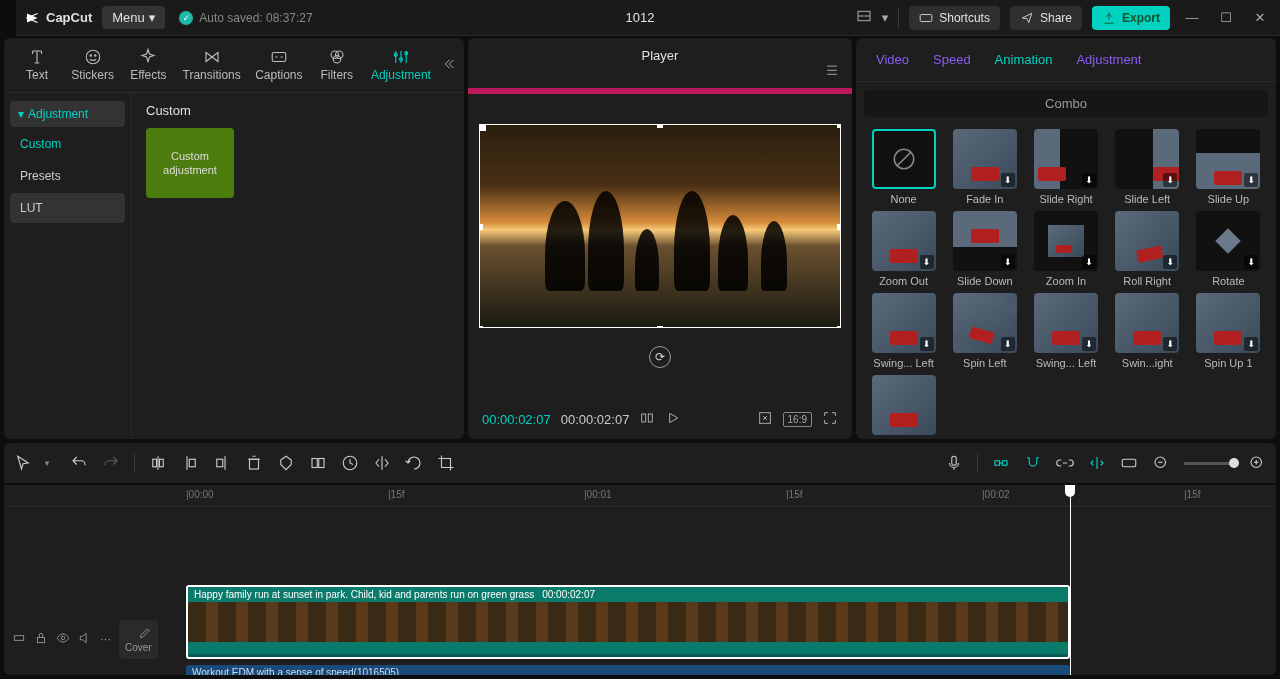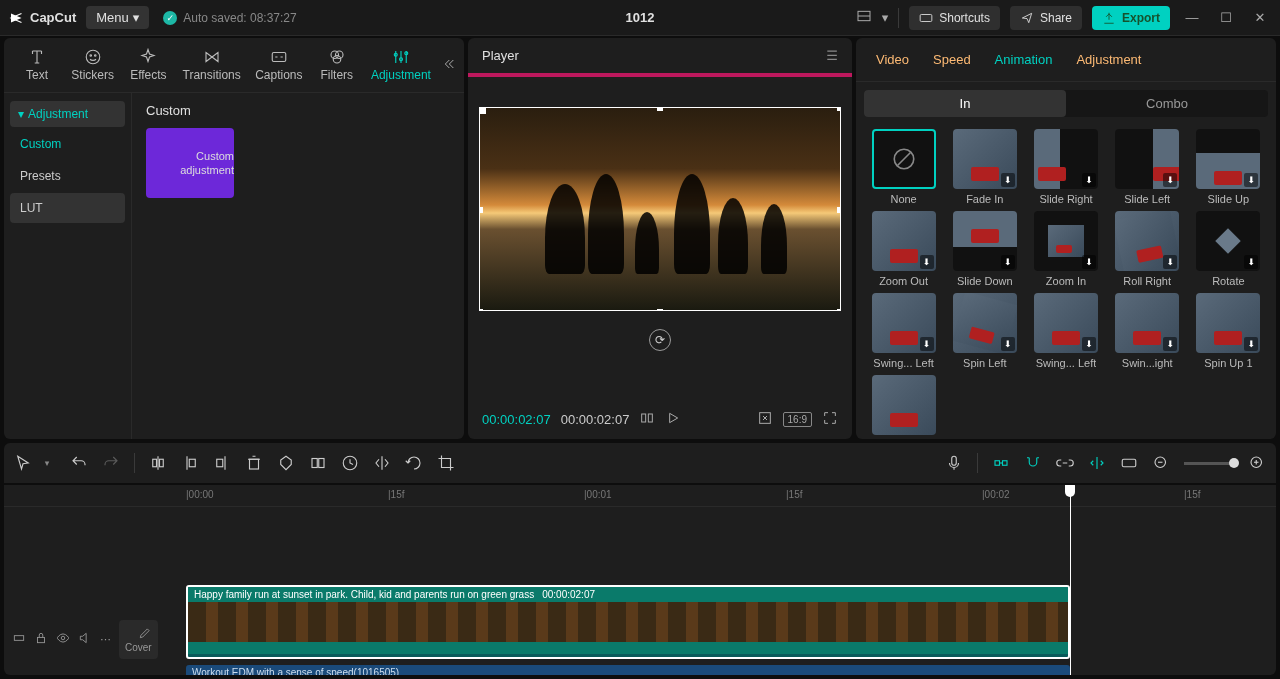--- a/index.html
+++ b/index.html
@@ -1,23 +1,23 @@
 <!DOCTYPE html>
 <html><head>
 <meta charset="utf-8">
 <style>
 * { margin: 0; padding: 0; box-sizing: border-box; }
 body { background: #0d0d0d; color: #e0e0e0; font-family: -apple-system, "Segoe UI", sans-serif; font-size: 13px; width: 1280px; height: 679px; overflow: hidden; display: flex; flex-direction: column; }
-.titlebar { height: 36px; background: #1a1a1a; display: flex; align-items: center; padding: 0 8px; border-bottom: 1px solid #2a2a2a; }
+.titlebar { height: 36px; background: #1a1a1a; display: flex; align-items: center; padding: 0 8px; border-bottom: 1px solid #2a2a2a; margin-left: 16px; }
 .logo { display: flex; align-items: center; gap: 4px; margin-right: 10px; font-weight: 600; }
 .logo svg { width: 18px; height: 18px; }
 .menu-btn { background: #333; padding: 4px 10px; border-radius: 4px; display: flex; align-items: center; gap: 4px; cursor: pointer; }
 .autosave { margin-left: 14px; color: #888; display: flex; align-items: center; gap: 6px; font-size: 12px; }
 .autosave .dot { width: 14px; height: 14px; border-radius: 50%; background: #1db8a6; display: flex; align-items: center; justify-content: center; color: #fff; font-size: 9px; }
-.proj-name { position: absolute; left: 50%; transform: translateX(-50%); font-weight: 700; }
+.proj-name { position: absolute; left: 50%; transform: translateX(-50%); font-weight: 400; }
 .titlebar-right { margin-left: auto; display: flex; align-items: center; gap: 10px; }
 .tb-btn { background: #2f2f2f; padding: 5px 10px; border-radius: 4px; display: flex; align-items: center; gap: 6px; cursor: pointer; font-size: 12px; }
 .tb-btn.export { background: #00d1c1; color: #14532d; font-weight: 600; }
 .win-ctrl { width: 24px; height: 24px; display: flex; align-items: center; justify-content: center; cursor: pointer; color: #aaa; }
 .vdiv { width: 1px; height: 20px; background: #3a3a3a; }
 .main { flex: 0 0 374px; display: flex; gap: 4px; padding: 2px 4px; }
 .panel { background: #1e1e1e; border-radius: 6px; display: flex; flex-direction: column; overflow: hidden; }
 .left-panel { flex: 0 0 460px; }
 .media-tabs { display: flex; align-items: center; padding: 6px 8px; gap: 4px; border-bottom: 1px solid #2a2a2a; }
 .media-tab { display: flex; flex-direction: column; align-items: center; gap: 2px; padding: 4px 6px; cursor: pointer; color: #bbb; font-size: 12px; min-width: 50px; }
@@ -25,23 +25,23 @@
 .media-tab svg { width: 18px; height: 18px; }
 .collapse-arrow { margin-left: auto; color: #aaa; cursor: pointer; }
 .left-body { flex: 1; display: flex; }
 .sidebar { width: 128px; border-right: 1px solid #2a2a2a; padding: 8px 6px; }
 .sidebar-head { background: #333; padding: 6px 8px; border-radius: 4px; color: #00d1c1; font-size: 12px; display: flex; align-items: center; gap: 4px; }
 .sidebar-item { padding: 8px 10px; color: #ccc; font-size: 12px; cursor: pointer; border-radius: 4px; margin-top: 2px; }
 .sidebar-item.active { color: #00d1c1; }
 .sidebar-item.sel { background: #333; }
 .adj-content { flex: 1; padding: 10px 14px; }
 .adj-title { font-size: 13px; margin-bottom: 10px; }
-.adj-thumb { width: 88px; height: 70px; background: #6d28d9; border-radius: 4px; display: flex; align-items: center; justify-content: center; text-align: right; font-size: 11px; color: #ddd; line-height: 1.3; cursor: pointer; }
+.adj-thumb { width: 88px; height: 70px; background: #4d7c0f; border-radius: 4px; display: flex; align-items: center; justify-content: center; text-align: center; font-size: 11px; color: #ddd; line-height: 1.3; cursor: pointer; }
 .player-panel { flex: 1; }
-.player-head { display: flex; align-items: center; padding: 10px 14px; border-bottom: 4px solid #be185d; }
+.player-head { display: flex; align-items: center; padding: 10px 14px; border-bottom: 6px solid #be185d; flex-direction: column; }
 .player-head .mnu { margin-left: auto; color: #888; cursor: pointer; }
 .preview-wrap { flex: 1; display: flex; flex-direction: column; align-items: center; justify-content: flex-start; padding: 30px 8px 0; position: relative; }
 .preview { width: 362px; height: 204px; position: relative; border: 1px solid #fff; background: linear-gradient(to bottom, #2a1e0f 0%, #4a3015 30%, #d48a3a 48%, #f5c978 52%, #6a5030 60%, #1a1a10 100%); overflow: hidden; }
 .preview::before, .preview::after { content: ""; position: absolute; width: 6px; height: 6px; background: #fff; }
 .preview::before { top: -3px; left: -3px; box-shadow: 180px 0 #fff, 360px 0 #fff, 0 102px #fff, 360px 102px #fff, 0 204px #fff, 180px 204px #fff, 360px 204px #fff; }
 .silhouette { position: absolute; bottom: 18%; background: rgba(0,0,0,0.85); border-radius: 50% 50% 10% 10% / 60% 60% 10% 10%; }
 .s1 { left: 18%; width: 40px; height: 90px; }
 .s2 { left: 30%; width: 36px; height: 100px; }
 .s3 { left: 43%; width: 24px; height: 62px; bottom: 18%; }
 .s4 { left: 54%; width: 36px; height: 100px; }
@@ -49,21 +49,21 @@
 .s6 { left: 78%; width: 26px; height: 70px; }
 .refresh-ic { margin-top: 18px; width: 22px; height: 22px; border: 1px solid #999; border-radius: 50%; display: flex; align-items: center; justify-content: center; color: #ccc; font-size: 12px; }
 .player-ctrl { display: flex; align-items: center; padding: 10px 14px; gap: 10px; }
 .time-cur { color: #00d1c1; font-size: 13px; }
 .time-tot { color: #ccc; }
 .pc-icons { display: flex; gap: 10px; align-items: center; color: #aaa; }
 .pc-right { margin-left: auto; display: flex; gap: 10px; align-items: center; color: #aaa; }
 .ratio-box { border: 1px solid #888; padding: 1px 4px; font-size: 10px; border-radius: 2px; }
 .right-panel { flex: 0 0 420px; }
 .prop-tabs { display: flex; border-bottom: 1px solid #2a2a2a; padding: 0 8px; }
-.prop-tab { padding: 14px 12px; cursor: pointer; color: #fdba74; font-size: 13px; }
+.prop-tab { padding: 14px 12px; cursor: pointer; color: #8b5cf6; font-size: 13px; }
 .prop-tab.active { color: #00d1c1; }
 .anim-subtabs { display: flex; margin: 8px; background: #161616; border-radius: 4px; }
 .anim-sub { flex: 1; text-align: center; padding: 6px; cursor: pointer; color: #999; border-radius: 4px; }
 .anim-sub.active { background: #333; color: #fff; }
 .anim-grid { flex: 1; padding: 4px 10px; display: grid; grid-template-columns: repeat(5, 1fr); gap: 6px; overflow-y: auto; align-content: start; }
 .anim-item { display: flex; flex-direction: column; align-items: center; gap: 4px; cursor: pointer; }
 .anim-thumb { width: 64px; height: 60px; border-radius: 4px; background: linear-gradient(135deg, #5a6a7a, #3a4a5a); position: relative; overflow: hidden; display: flex; align-items: center; justify-content: center; }
 .anim-thumb.none { background: #111; border: 2px solid #00d1c1; }
 .anim-thumb.none svg { width: 26px; height: 26px; stroke: #888; }
 .anim-thumb .cable { position: absolute; width: 28px; height: 14px; background: #b02020; bottom: 8px; left: 18px; border-radius: 2px; }
@@ -267,21 +267,20 @@
   </div>
 
   <div class="panel right-panel">
     <div class="prop-tabs">
       <div class="prop-tab">Video</div>
       <div class="prop-tab">Speed</div>
       <div class="prop-tab active">Animation</div>
       <div class="prop-tab">Adjustment</div>
     </div>
     <div class="anim-subtabs">
-      <div class="anim-sub active">In</div>
       <div class="anim-sub">Combo</div>
     </div>
     <div class="anim-grid">
       <div class="anim-item">
           <div class="anim-thumb none">
             <svg viewBox="0 0 24 24">
               <circle cx="12" cy="12" r="9"></circle>
               <line x1="6" y1="18" x2="18" y2="6"></line>
             </svg>
           </div>

